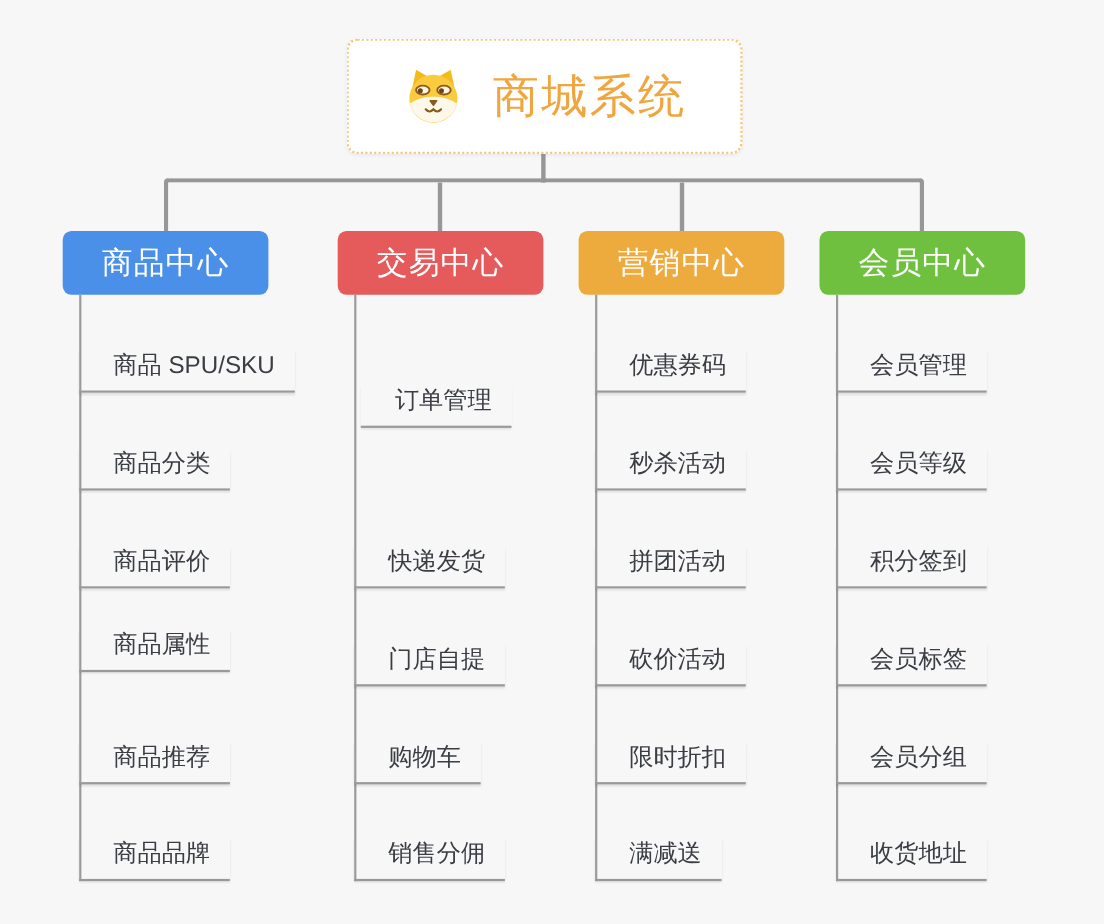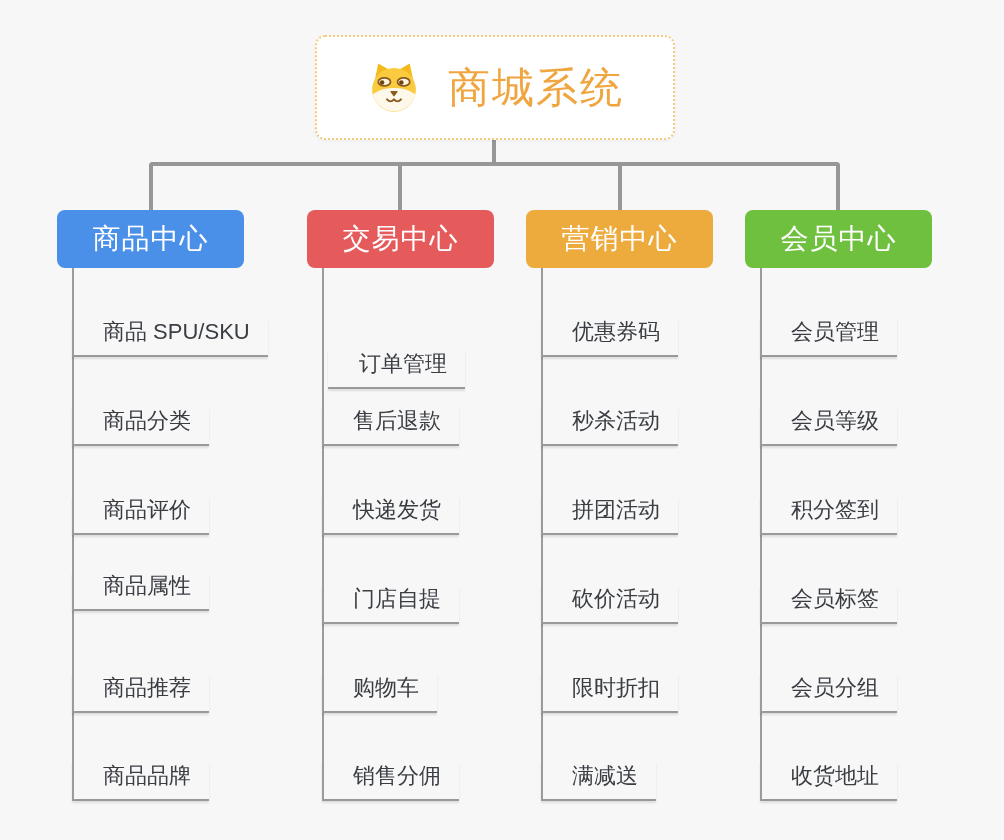--- a/index.html
+++ b/index.html
@@ -98,21 +98,20 @@
   <div class="trunk" style="left:760px;"></div>
 
   <div class="leaf" style="left:72px; top:318px;">商品 SPU/SKU</div>
   <div class="leaf" style="left:72px; top:407px;">商品分类</div>
   <div class="leaf" style="left:72px; top:496px;">商品评价</div>
   <div class="leaf" style="left:72px; top:572px;">商品属性</div>
   <div class="leaf" style="left:72px; top:674px;">商品推荐</div>
   <div class="leaf" style="left:72px; top:762px;">商品品牌</div>
 
   <div class="leaf" style="left:328px; top:318px;margin-top:32px;">订单管理</div>
-  <div class="leaf" style="left:322px; top:407px;">售后退款</div>
   <div class="leaf" style="left:322px; top:496px;">快递发货</div>
   <div class="leaf" style="left:322px; top:585px;">门店自提</div>
   <div class="leaf" style="left:322px; top:674px;">购物车</div>
   <div class="leaf" style="left:322px; top:762px;">销售分佣</div>
 
   <div class="leaf" style="left:541px; top:318px;">优惠券码</div>
   <div class="leaf" style="left:541px; top:407px;">秒杀活动</div>
   <div class="leaf" style="left:541px; top:585px;">砍价活动</div>
   <div class="leaf" style="left:541px; top:496px;">拼团活动</div>
   <div class="leaf" style="left:541px; top:674px;">限时折扣</div>

